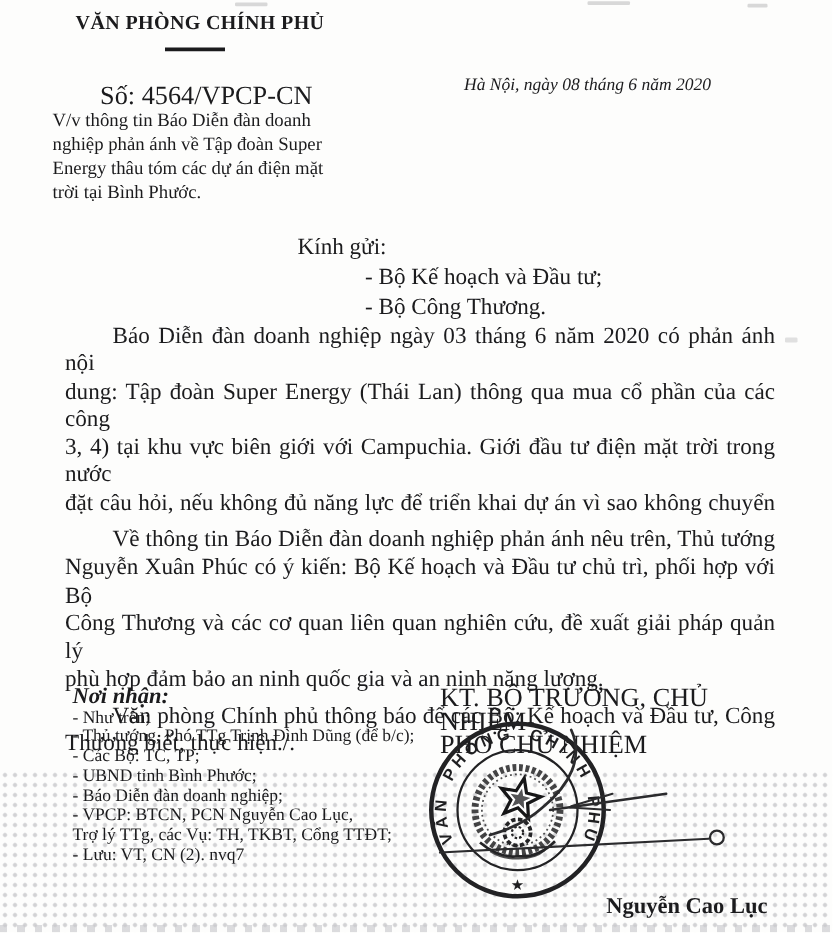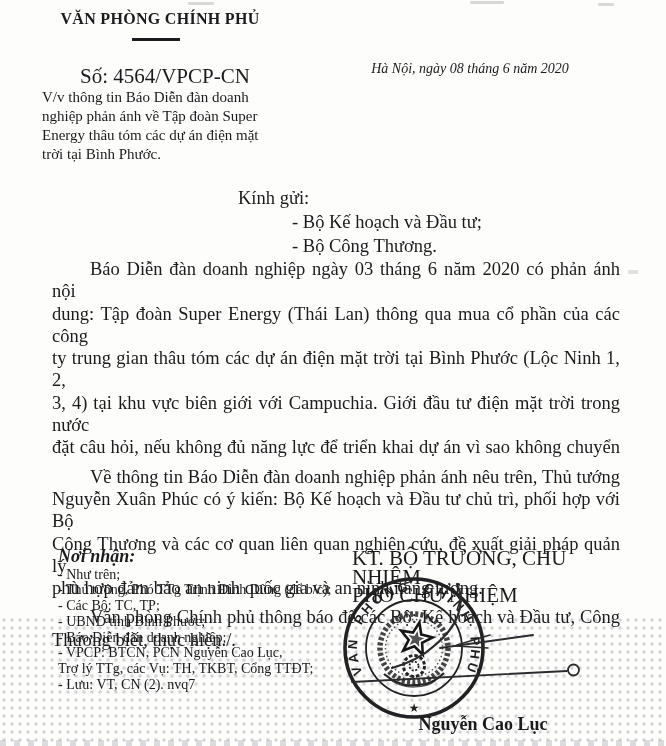--- a/index.html
+++ b/index.html
@@ -47,21 +47,21 @@
   .line.lastline{text-align-last:left;}
 
   
   .cc{position:absolute;left:58px;top:549px;font-size:14px;line-height:15.7px;}
   .cc-label{font-weight:bold;font-style:italic;font-size:18px;margin-bottom:2px;}
   .cc .cont{}
 
   
   .sig-title{position:absolute;left:352px;top:549px;width:262px;text-align:left;
              font-weight:normal;font-size:21px;line-height:18.5px;}
-  .signer{position:absolute;left:352px;top:714px;width:262px;text-align:center;
+  .signer{position:absolute;left:352px;top:714px;width:262px;text-align:right;
           font-weight:bold;font-size:18px;}
   .seal-svg{position:absolute;left:330px;top:572px;}
   .seal-ring-text{font-family:"Liberation Sans","DejaVu Sans",sans-serif;
                   font-weight:bold;font-size:13px;letter-spacing:3.2px;word-spacing:5px;fill:#1e1e20;}
 </style>
 </head>
 <body>
 
 <div class="page">
 
@@ -90,21 +90,20 @@
   <div class="salutation">
     <div>Kính gửi:</div>
     <div class="to">- Bộ Kế hoạch và Đầu tư;</div>
     <div class="to">- Bộ Công Thương.</div>
   </div>
 
   <div class="body-text">
     <div class="para">
       <div class="line first">Báo Diễn đàn doanh nghiệp ngày 03 tháng 6 năm 2020 có phản ánh nội</div>
       <div class="line">dung: Tập đoàn Super Energy (Thái Lan) thông qua mua cổ phần của các công</div>
-      <div class="line">ty trung gian thâu tóm các dự án điện mặt trời tại Bình Phước (Lộc Ninh 1, 2,</div>
       <div class="line">3, 4) tại khu vực biên giới với Campuchia. Giới đầu tư điện mặt trời trong nước</div>
       <div class="line">đặt câu hỏi, nếu không đủ năng lực để triển khai dự án vì sao không chuyển</div>
     </div>
     <div class="para">
       <div class="line first">Về thông tin Báo Diễn đàn doanh nghiệp phản ánh nêu trên, Thủ tướng</div>
       <div class="line">Nguyễn Xuân Phúc có ý kiến: Bộ Kế hoạch và Đầu tư chủ trì, phối hợp với Bộ</div>
       <div class="line">Công Thương và các cơ quan liên quan nghiên cứu, đề xuất giải pháp quản lý</div>
       <div class="line lastline">phù hợp đảm bảo an ninh quốc gia và an ninh năng lượng.</div>
     </div>
     <div class="para">

